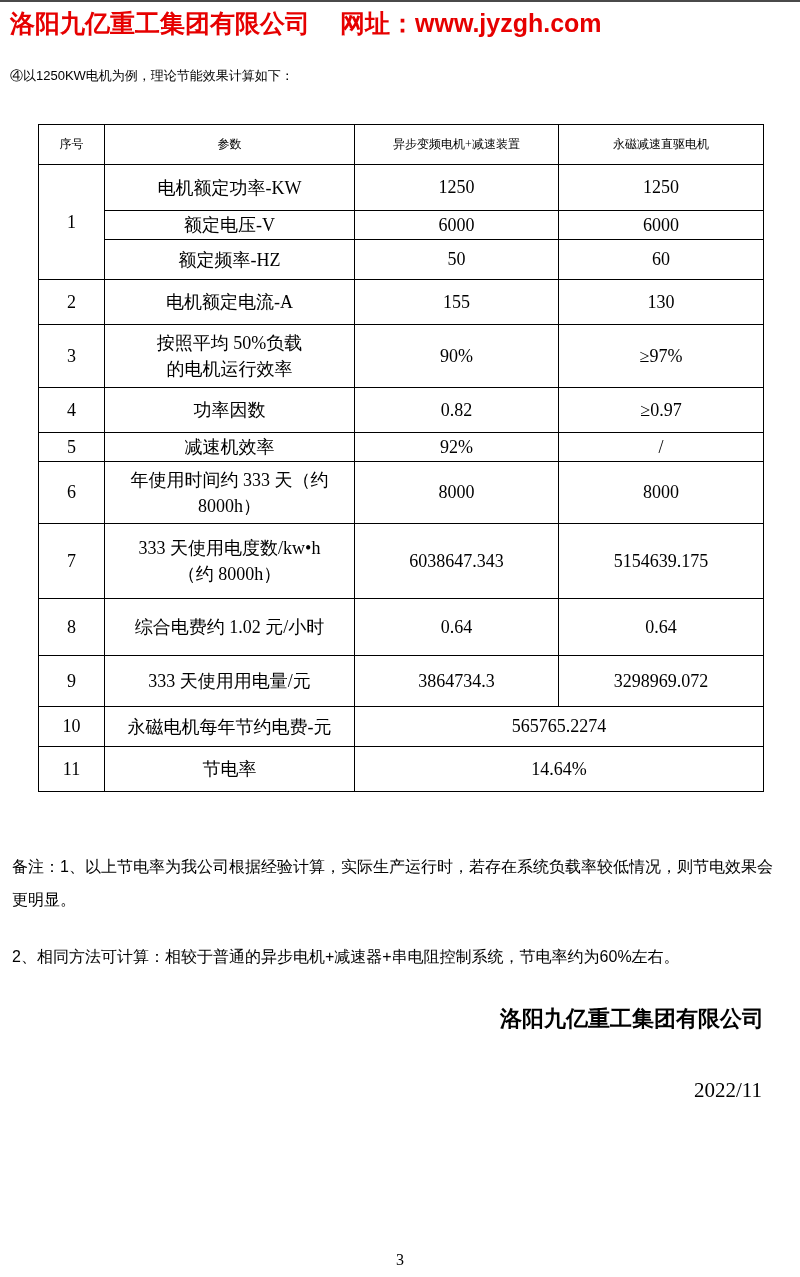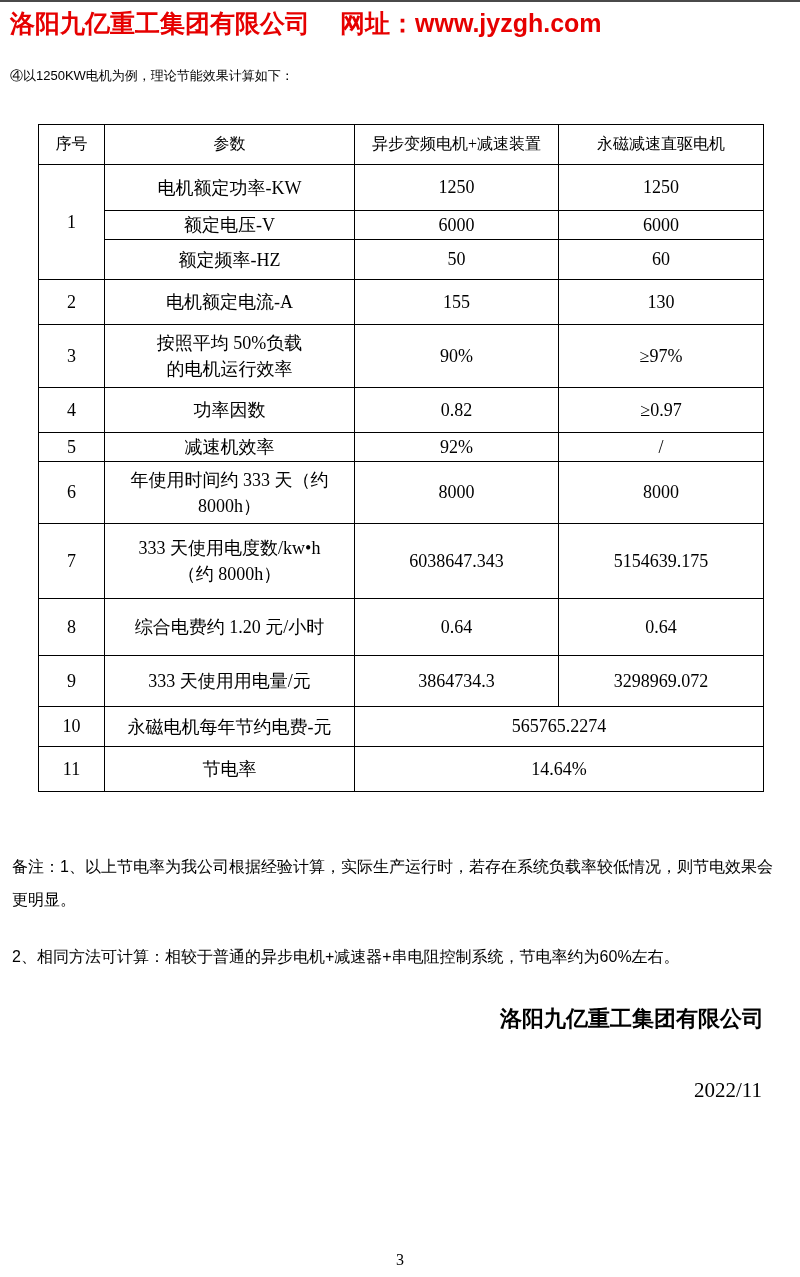--- a/index.html
+++ b/index.html
@@ -38,21 +38,21 @@
     font-size:18px;
   }
   table.params th, table.params td{
     border:1px solid #000;
     text-align:center;
     vertical-align:middle;
     padding:2px 4px;
     font-weight:normal;
     overflow:hidden;
   }
-  table.params th{font-size:16px;}
+  table.params th{font-size:12px;}
   .pre{white-space:pre-line;line-height:26px;}
   tr.h40{height:40px;} tr.h43{height:28px;margin-left:43px;} tr.h45{height:45px;}
   tr.h46{height:46px;} tr.h51{height:51px;} tr.h57{height:57px;}
   tr.h62{height:62px;} tr.h63{height:63px;} tr.h75{height:75px;}
   .notes{
     margin-top:58px;
     padding:0 12px;
     font-family:"Liberation Sans", sans-serif;
     font-size:16px;
     line-height:33px;
@@ -157,21 +157,21 @@
     </tr>
     <tr class="h75">
       <td>7</td>
       <td class="pre">333 天使用电度数/kw•h
 （约 8000h）</td>
       <td>6038647.343</td>
       <td>5154639.175</td>
     </tr>
     <tr class="h57">
       <td>8</td>
-      <td>综合电费约 1.20 元/小时</td>
+      <td>综合电费约 1.02 元/小时</td>
       <td>0.64</td>
       <td>0.64</td>
     </tr>
     <tr class="h51">
       <td>9</td>
       <td>333 天使用用电量/元</td>
       <td>3864734.3</td>
       <td>3298969.072</td>
     </tr>
     <tr class="h40">

